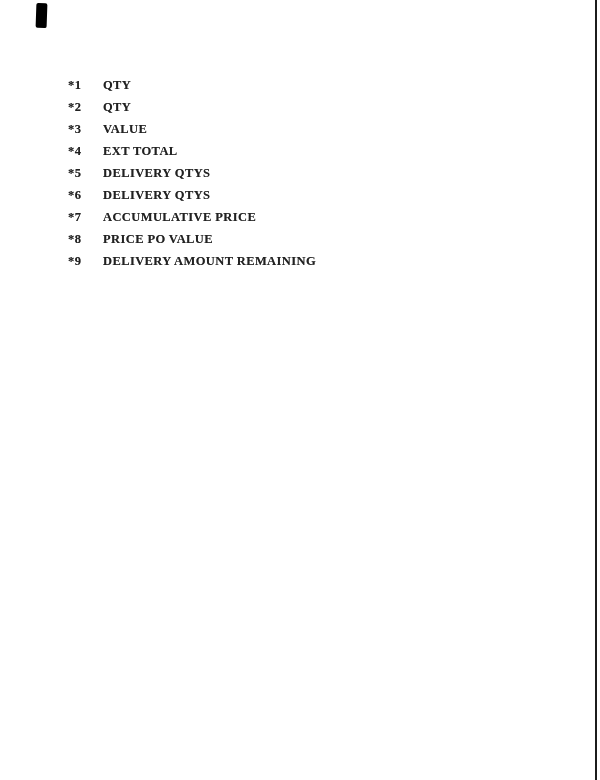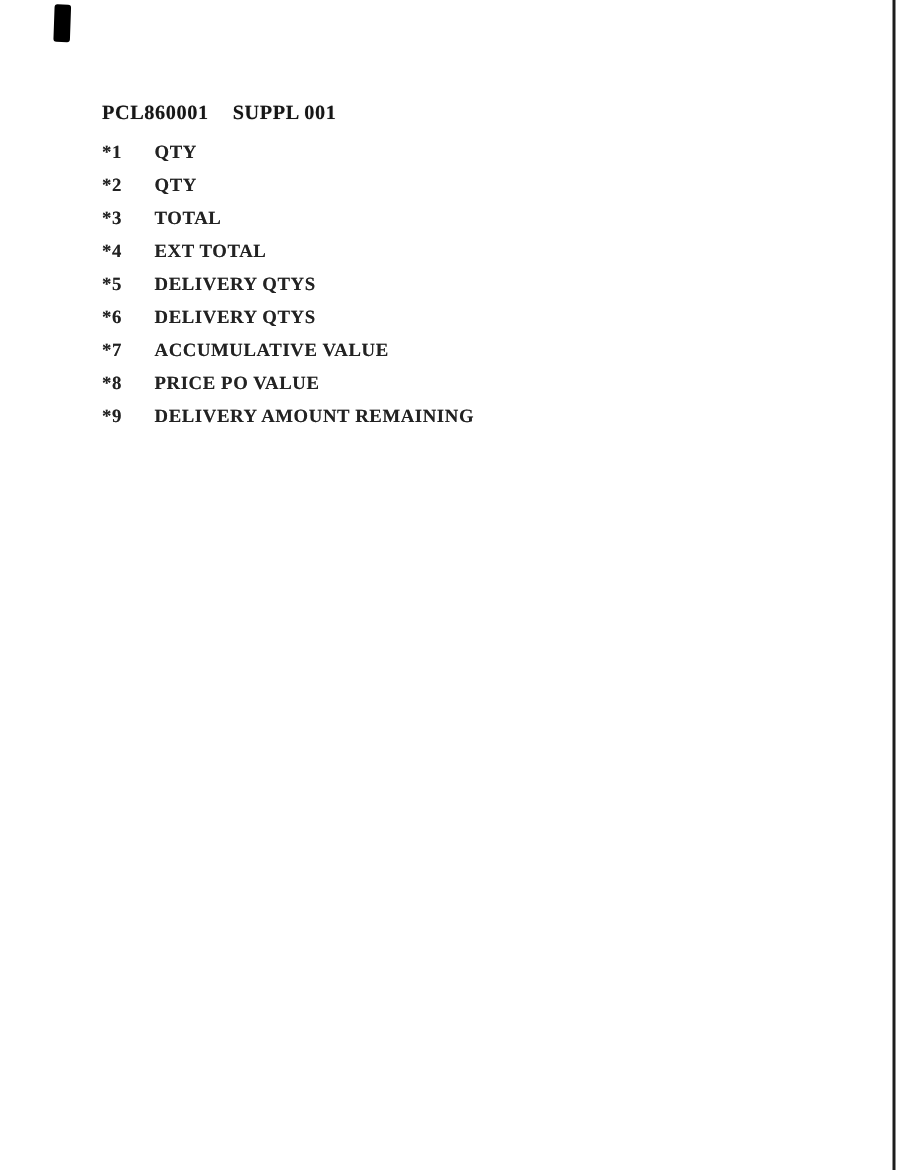--- a/index.html
+++ b/index.html
@@ -82,59 +82,56 @@
 </head>
 <body>
 
 <div class="page">
 
   <div class="scan-artifact"></div>
   <div class="edge-line-right"></div>
 
   <div class="content">
 
-    <div class="doc-header">
-      <span class="code">PCL860001</span><span class="suppl">SUPPL 001</span>
-    </div>
 
     <div class="field-list">
 
       <div class="field-row">
         <span class="field-num">*1</span>
         <span class="field-label">QTY</span>
       </div>
 
       <div class="field-row">
         <span class="field-num">*2</span>
         <span class="field-label">QTY</span>
       </div>
 
       <div class="field-row">
         <span class="field-num">*3</span>
-        <span class="field-label">TOTAL</span>
+        <span class="field-label">VALUE</span>
       </div>
 
       <div class="field-row">
         <span class="field-num">*4</span>
         <span class="field-label">EXT TOTAL</span>
       </div>
 
       <div class="field-row">
         <span class="field-num">*5</span>
         <span class="field-label">DELIVERY QTYS</span>
       </div>
 
       <div class="field-row">
         <span class="field-num">*6</span>
         <span class="field-label">DELIVERY QTYS</span>
       </div>
 
       <div class="field-row">
         <span class="field-num">*7</span>
-        <span class="field-label">ACCUMULATIVE VALUE</span>
+        <span class="field-label">ACCUMULATIVE PRICE</span>
       </div>
 
       <div class="field-row">
         <span class="field-num">*8</span>
         <span class="field-label">PRICE PO VALUE</span>
       </div>
 
       <div class="field-row">
         <span class="field-num">*9</span>
         <span class="field-label">DELIVERY AMOUNT REMAINING</span>

